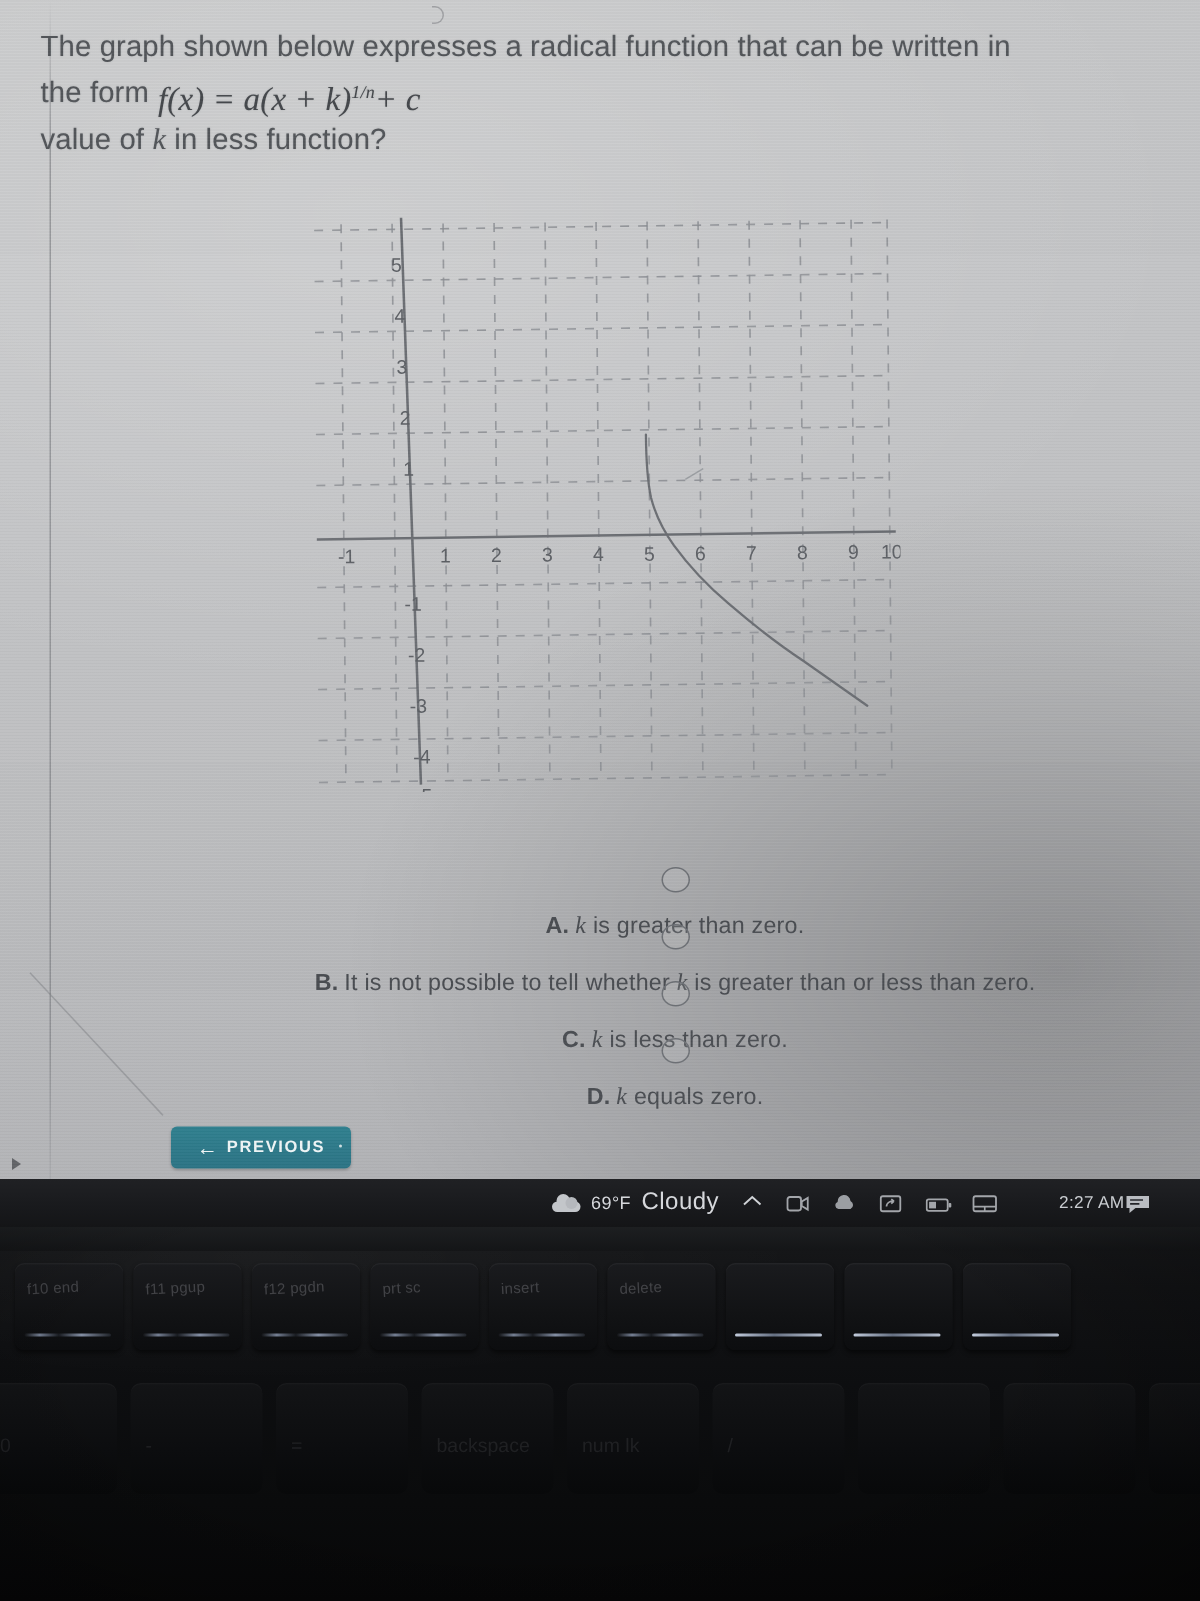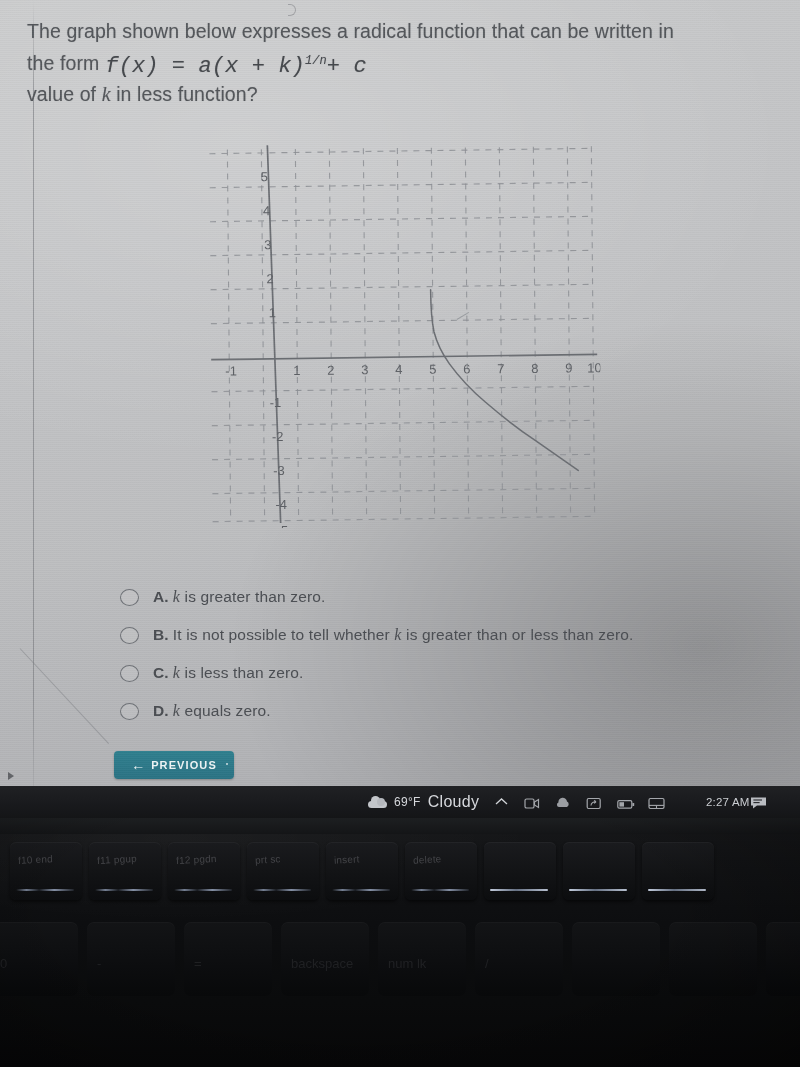--- a/index.html
+++ b/index.html
@@ -44,34 +44,34 @@
   }
 
   
   .qwrap { position:absolute; left:27px; top:16px; width:740px; color:#4e5256; }
   .qline {
     font-size:19.5px; line-height:31px; letter-spacing:.1px;
     color:#53565a; text-shadow:0 0 1px rgba(90,92,96,.35);
   }
   .qline.l2 { display:flex; align-items:center; gap:0; }
   .formula {
-    font-family:Liberation Mono, monospace; font-style:italic;
+    font-family:Liberation Serif, serif; font-style:italic;
     font-size:22px; color:#45484c; padding:0 6px; line-height:26px;
     position:relative; top:1px;
   }
   .formula sup { font-size:12px; font-style:italic; }
   .var { font-family:"Liberation Serif", serif; font-style:italic; font-size:20px; }
 
   
   #graph { position:absolute; left:205px; top:142px; width:395px; height:385px; }
   #graph svg { display:block; transform:rotate(-0.5deg); }
 
   
   .choices { position:absolute; left:120px; top:578px; width:660px; }
-  .choice { display:flex; align-items:center; height:38px; gap:14px; }
+  .choice { display:flex; align-items:center; height:38px; gap:14px;flex-direction:column; }
   .radio {
     width:19px; height:17px; border-radius:50%;
     border:1.6px solid #6e7176; background:rgba(255,255,255,.10);
     flex:0 0 auto;
   }
   .ctext { font-size:15.5px; color:#4a4d52; letter-spacing:.15px; }
   .ctext b { font-weight:bold; margin-right:4px; }
   .ctext i { font-family:"Liberation Serif", serif; font-style:italic; font-size:16px; }
 
   

